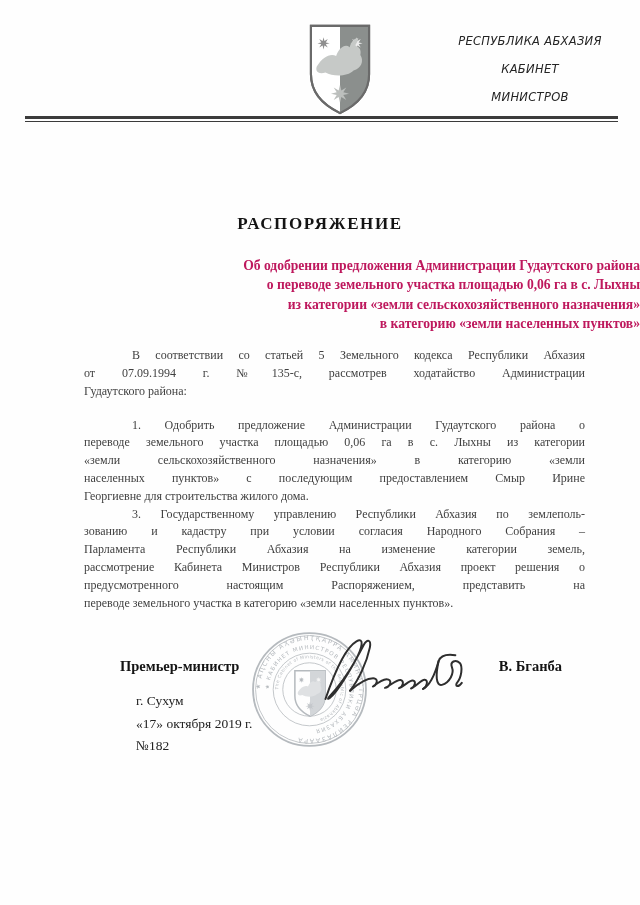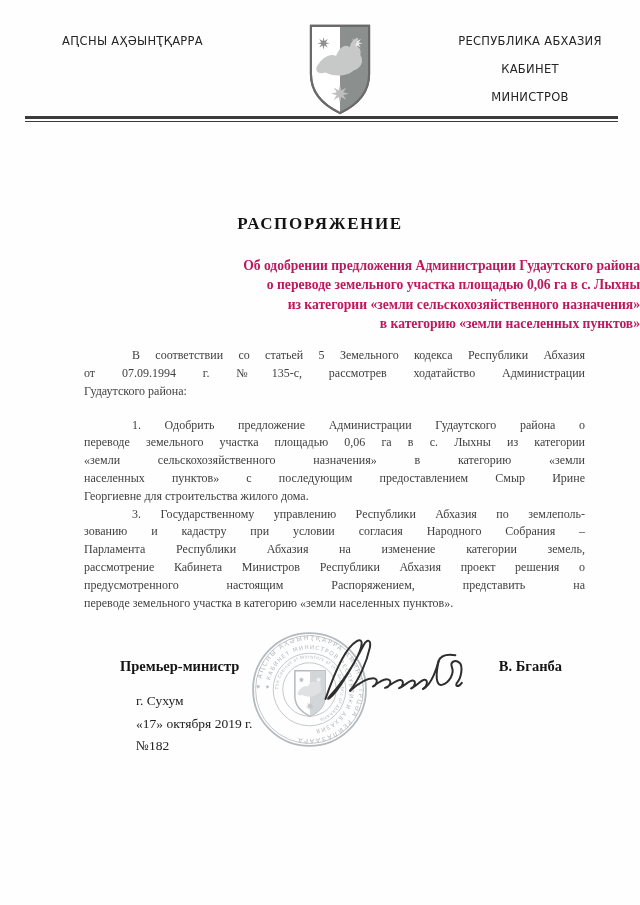--- a/index.html
+++ b/index.html
@@ -11,21 +11,21 @@
 
   
   .header {
     display:flex; justify-content:space-between; align-items:flex-start;
     padding:23px 20px 0 25px;
     font-family:"DejaVu Sans","Liberation Sans",sans-serif;
     font-size:11.5px; letter-spacing:0.3px; color:#242424;
   }
   .header-col { text-align:center; line-height:28px; padding-top:4px; }
   .header-col.left  { width:215px; }
-  .header-col.right { width:180px; }
+  .header-col.right { width:180px;font-style:italic; }
   .emblem { width:66px; height:93px; margin-top:0; }
 
   .rule {
     margin:0 22px 0 25px; height:2px;
     border-top:3px solid #3b3b3b; border-bottom:1px solid #3b3b3b;
   }
 
   
   .title {
     margin-top:92px; text-align:center;
@@ -74,21 +74,20 @@
   <defs>
     <path id="star8" d="M0,-6 L0.9,-2.2 L4.2,-4.2 L2.2,-0.9 L6,0 L2.2,0.9 L4.2,4.2 L0.9,2.2 L0,6 L-0.9,2.2 L-4.2,4.2 L-2.2,0.9 L-6,0 L-2.2,-0.9 L-4.2,-4.2 L-0.9,-2.2 Z"></path>
     <path id="shieldOutline" d="M3,3 H63 V53 C63,72 52,84 33,93 C14,84 3,72 3,53 Z"></path>
   </defs>
 </svg>
 
 <div class="page">
 
   <div class="header">
     <div class="header-col left">
-        <div>АԤСНЫ АҲӘЫНҬҚАРРА</div>
       </div>
 
     <svg class="emblem" viewBox="0 0 66 96">
       <use href="#shieldOutline" fill="#ffffff" stroke="#6a6a6a" stroke-width="2.2"></use>
       <path d="M33,3 H63 V53 C63,72 52,84 33,93 Z" fill="#8b8f8d"></path>
       <use href="#star8" transform="translate(16,21) scale(1.05)" fill="#8f8f8f"></use>
       <use href="#star8" transform="translate(50,21) scale(1.05)" fill="#ededed"></use>
       <path d="M9,45 C15,35 23,31 29,34 C32,26 38,21 43,25 C49,21 56,25 54,33 C58,39 55,47 47,49 C40,56 25,55 18,51 C12,53 7,51 9,45 Z" fill="#c6c9c7"></path>
       <path d="M43,25 C45,18 49,15 52,16 C51,20 48,24 46,27 Z" fill="#c6c9c7"></path>
       <use href="#star8" transform="translate(33,73) scale(1.55)" fill="#bcbfbd"></use>

